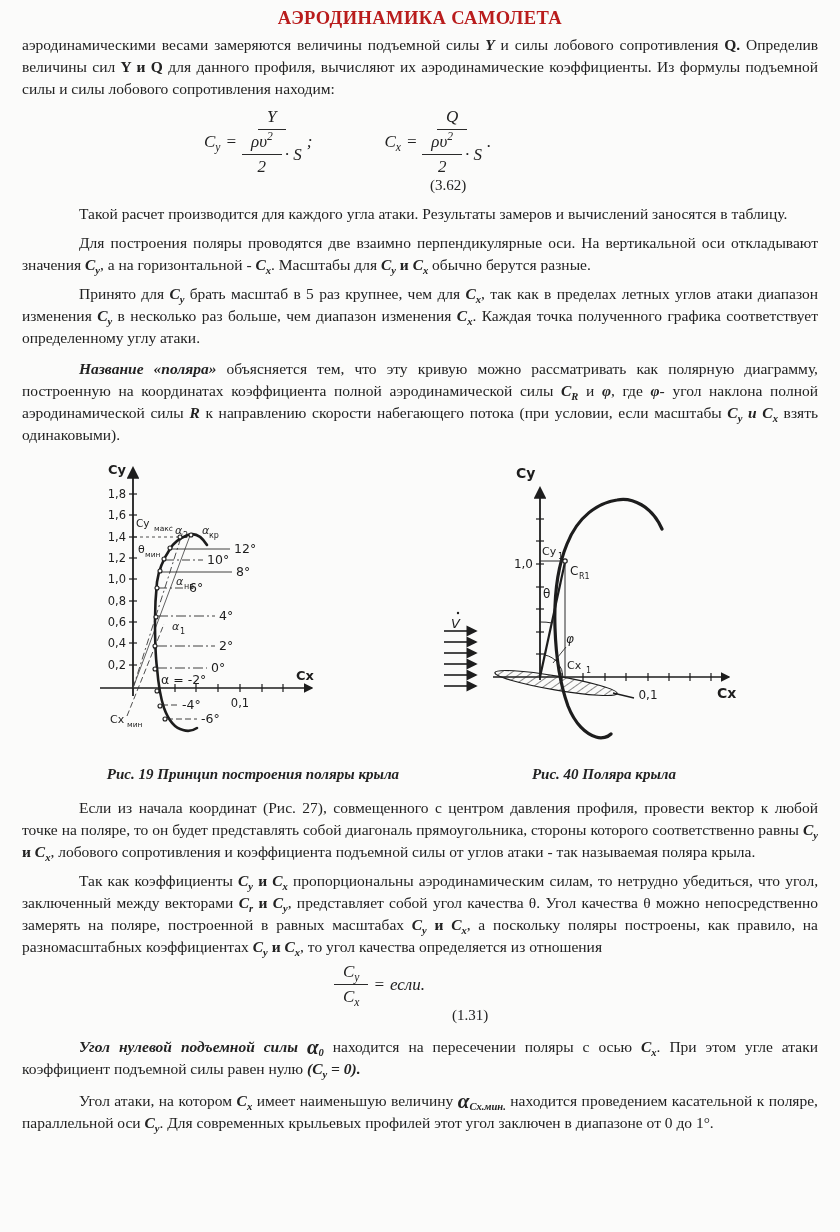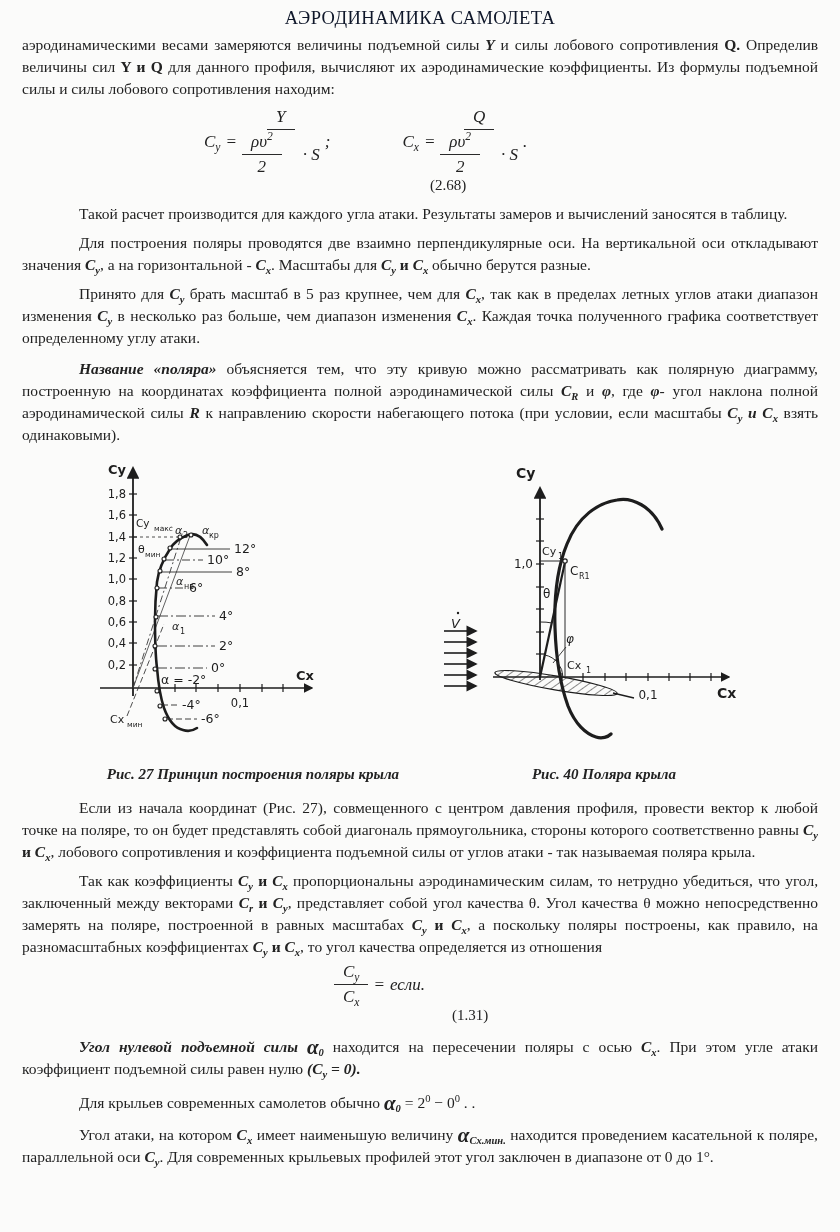--- a/index.html
+++ b/index.html
@@ -2,39 +2,39 @@
 <html><head>
 <meta charset="utf-8">
 <style>
   html,body{margin:0;padding:0;background:#e8e8e8;}
   .page{
     width:840px;height:1232px;margin:0 auto;background:#fbfbfa;
     font-family:"Liberation Serif",serif;color:#222;
     box-sizing:border-box;padding:6px 22px 0 22px;overflow:hidden;position:relative;
   }
   .title{
-    text-align:center;font-weight:normal;font-size:18.5px;letter-spacing:.4px;
-    color:#0f172a;margin:2px 0 4px 0;
+    text-align:center;font-weight:bold;font-size:18.5px;letter-spacing:.4px;
+    color:#b91c1c;margin:2px 0 4px 0;
   }
   .p{
     margin:0;text-align:justify;text-indent:57px;
     font-size:15.5px;line-height:22px;
   }
   .p.noindent{text-indent:0;font-family:Liberation Serif, serif;}
   sub,sup{line-height:0;}
   sub{font-size:68%;}
   sup{font-size:68%;}
   .glyph-big{font-size:21px;line-height:0;vertical-align:-2px;}
   
   .fline{font-style:italic;font-size:17px;display:flex;align-items:center;}
   .fitem{display:inline-flex;align-items:center;gap:5px;}
   .frac{display:inline-flex;flex-direction:column;align-items:center;vertical-align:middle;}
   .fnum{border-bottom:1.3px solid #2a2a2a;padding:0 9px 2px 9px;text-align:center;}
   .fden{padding-top:2px;text-align:center;}
-  .denrow{display:inline-flex;align-items:center;gap:21px;}
+  .denrow{display:inline-flex;align-items:center;gap:3px;}
   .flabel{font-style:normal;font-size:15px;}
   
   .figrow{display:flex;}
   .figbox svg text{font-family:"DejaVu Sans",sans-serif;fill:#1d1d1d;}
   .caprow{display:flex;}
   .cap{font-weight:bold;font-style:italic;font-size:15px;text-align:center;}
 </style>
 </head>
 <body>
 
@@ -70,21 +70,21 @@
             <span class="frac">
               <span class="fnum"><span>ρυ</span><sup>2</sup></span>
               <span class="fden">2</span>
             </span>
             <span>· S</span>
           </span>
         </span>
         <span>.</span>
       </span>
     </div>
-    <div class="flabel" style="margin-left:408px">(2.68)</div>
+    <div class="flabel" style="margin-left:408px">(3.62)</div>
   </div>
 
   <p class="p" style="margin-top:9px"><span>Такой расчет производится для каждого угла атаки. Результаты замеров и вычислений заносятся в таблицу.</span></p>
   <p class="p" style="margin-top:7px"><span>Для построения поляры проводятся две взаимно перпендикулярные оси. На вертикальной оси откладывают значения </span><span style="font-weight: bold; font-style: italic;">C</span><sub style="font-weight: bold; font-style: italic;">y</sub><span>, а на горизонтальной - </span><span style="font-weight: bold; font-style: italic;">C</span><sub style="font-weight: bold; font-style: italic;">x</sub><span>. Масштабы для </span><span style="font-weight: bold; font-style: italic;">C</span><sub style="font-weight: bold; font-style: italic;">y</sub><span style="font-weight: bold;"> и </span><span style="font-weight: bold; font-style: italic;">C</span><sub style="font-weight: bold; font-style: italic;">x</sub><span> обычно берутся разные.</span></p>
   <p class="p" style="margin-top:7px"><span>Принято для </span><span style="font-weight: bold; font-style: italic;">C</span><sub style="font-weight: bold; font-style: italic;">y</sub><span> брать масштаб в 5 раз крупнее, чем для </span><span style="font-weight: bold; font-style: italic;">C</span><sub style="font-weight: bold; font-style: italic;">x</sub><span>, так как в пределах летных углов атаки диапазон изменения </span><span style="font-weight: bold; font-style: italic;">C</span><sub style="font-weight: bold; font-style: italic;">y</sub><span> в несколько раз больше, чем диапазон изменения </span><span style="font-weight: bold; font-style: italic;">C</span><sub style="font-weight: bold; font-style: italic;">x</sub><span>. Каждая точка полученного графика соответствует определенному углу атаки.</span></p>
   <p class="p" style="margin-top:9px"><span style="font-weight: bold; font-style: italic;">Название «поляра» </span><span>объясняется тем, что эту кривую можно рассматривать как полярную диаграмму, построенную на координатах коэффициента полной аэродинамической силы </span><span style="font-weight: bold; font-style: italic;">C</span><sub style="font-weight: bold; font-style: italic;">R</sub><span> и </span><span style="font-weight: bold; font-style: italic;">φ</span><span>, где </span><span style="font-weight: bold; font-style: italic;">φ</span><span>- угол наклона полной аэродинамической силы </span><span style="font-weight: bold; font-style: italic;">R</span><span> к направлению скорости набегающего потока (при условии, если масштабы </span><span style="font-weight: bold; font-style: italic;">C</span><sub style="font-weight: bold; font-style: italic;">y</sub><span style="font-weight: bold; font-style: italic;"> и </span><span style="font-weight: bold; font-style: italic;">C</span><sub style="font-weight: bold; font-style: italic;">x</sub><span> взять одинаковыми).</span></p>
 
   <div class="figrow" style="margin-top:10px">
     <div class="figbox" style="margin-left:66px">
       <svg width="332" height="300" viewBox="0 0 332 300">
@@ -268,21 +268,21 @@
           <text x="123" y="142" font-size="12">θ</text>
           <text x="146" y="187" font-size="12" font-style="italic">φ</text>
           <text x="147" y="213" font-size="11">Cх</text>
           <text x="166" y="217" font-size="8">1</text>
         </g>
       </svg>
     </div>
   </div>
 
   <div class="caprow" style="margin-top:6px">
-    <div class="cap" style="width:330px;margin-left:66px">Рис. 27 Принцип построения поляры крыла</div>
+    <div class="cap" style="width:330px;margin-left:66px">Рис. 19 Принцип построения поляры крыла</div>
     <div class="cap" style="width:372px">Рис. 40 Поляра крыла</div>
   </div>
 
   <p class="p" style="margin-top:14px"><span>Если из начала координат (Рис. 27), совмещенного с центром давления профиля, провести вектор к любой точке на поляре, то он будет представлять собой диагональ прямоугольника, стороны которого соответственно равны </span><span style="font-weight: bold; font-style: italic;">C</span><sub style="font-weight: bold; font-style: italic;">y</sub><span style="font-weight: bold;"> и </span><span style="font-weight: bold; font-style: italic;">C</span><sub style="font-weight: bold; font-style: italic;">x</sub><span>, лобового сопротивления и коэффициента подъемной силы от углов атаки - так называемая поляра крыла.</span></p>
   <p class="p" style="margin-top:7px"><span>Так как коэффициенты </span><span style="font-weight: bold; font-style: italic;">C</span><sub style="font-weight: bold; font-style: italic;">y</sub><span style="font-weight: bold;"> и </span><span style="font-weight: bold; font-style: italic;">C</span><sub style="font-weight: bold; font-style: italic;">x</sub><span> пропорциональны аэродинамическим силам, то нетрудно убедиться, что угол, заключенный между векторами </span><span style="font-weight: bold; font-style: italic;">C</span><sub style="font-weight: bold; font-style: italic;">r</sub><span style="font-weight: bold;"> и </span><span style="font-weight: bold; font-style: italic;">C</span><sub style="font-weight: bold; font-style: italic;">y</sub><span>, представляет собой угол качества θ. Угол качества θ можно непосредственно замерять на поляре, построенной в равных масштабах </span><span style="font-weight: bold; font-style: italic;">C</span><sub style="font-weight: bold; font-style: italic;">y</sub><span style="font-weight: bold;"> и </span><span style="font-weight: bold; font-style: italic;">C</span><sub style="font-weight: bold; font-style: italic;">x</sub><span>, а поскольку поляры построены, как правило, на разномасштабных коэффициентах </span><span style="font-weight: bold; font-style: italic;">C</span><sub style="font-weight: bold; font-style: italic;">y</sub><span style="font-weight: bold;"> и </span><span style="font-weight: bold; font-style: italic;">C</span><sub style="font-weight: bold; font-style: italic;">x</sub><span>, то угол качества определяется из отношения</span></p>
 
   <div style="margin-top:4px">
     <div class="fline" style="padding-left:312px">
       <span class="fitem">
         <span class="frac">
@@ -290,16 +290,15 @@
           <span class="fden"><span>C</span><sub>x</sub></span>
         </span>
         <span>=</span>
         <span>если.</span>
       </span>
     </div>
     <div class="flabel" style="margin-left:430px">(1.31)</div>
   </div>
 
   <p class="p" style="margin-top:12px"><span style="font-weight: bold; font-style: italic;">Угол нулевой подъемной силы </span><span class="glyph-big" style="font-weight: bold; font-style: italic;">α</span><sub style="font-weight: bold; font-style: italic;">0</sub><span> находится на пересечении поляры с осью </span><span style="font-weight: bold; font-style: italic;">C</span><sub style="font-weight: bold; font-style: italic;">x</sub><span>. При этом угле атаки коэффициент подъемной силы равен нулю </span><span style="font-weight: bold; font-style: italic;">(C</span><sub style="font-weight: bold; font-style: italic;">y</sub><span style="font-weight: bold; font-style: italic;"> = 0).</span></p>
-  <p class="p" style="margin-top:12px"><span>Для крыльев современных самолетов обычно </span><span class="glyph-big" style="font-weight: bold; font-style: italic;">α</span><sub style="font-weight: bold; font-style: italic;">0</sub><span> = </span><span>2</span><sup>0</sup><span> − </span><span>0</span><sup>0</sup><span> . .</span></p>
   <p class="p" style="margin-top:10px"><span>Угол атаки, на котором </span><span style="font-weight: bold; font-style: italic;">C</span><sub style="font-weight: bold; font-style: italic;">x</sub><span> имеет наименьшую величину </span><span class="glyph-big" style="font-weight: bold; font-style: italic;">α</span><sub style="font-weight: bold; font-style: italic;">Cх.мин.</sub><span> находится проведением касательной к поляре, параллельной оси </span><span style="font-weight: bold; font-style: italic;">C</span><sub style="font-weight: bold; font-style: italic;">y</sub><span>. Для современных крыльевых профилей этот угол заключен в диапазоне от 0 до 1°.</span></p>
 
 </div>
 
 </body></html>

